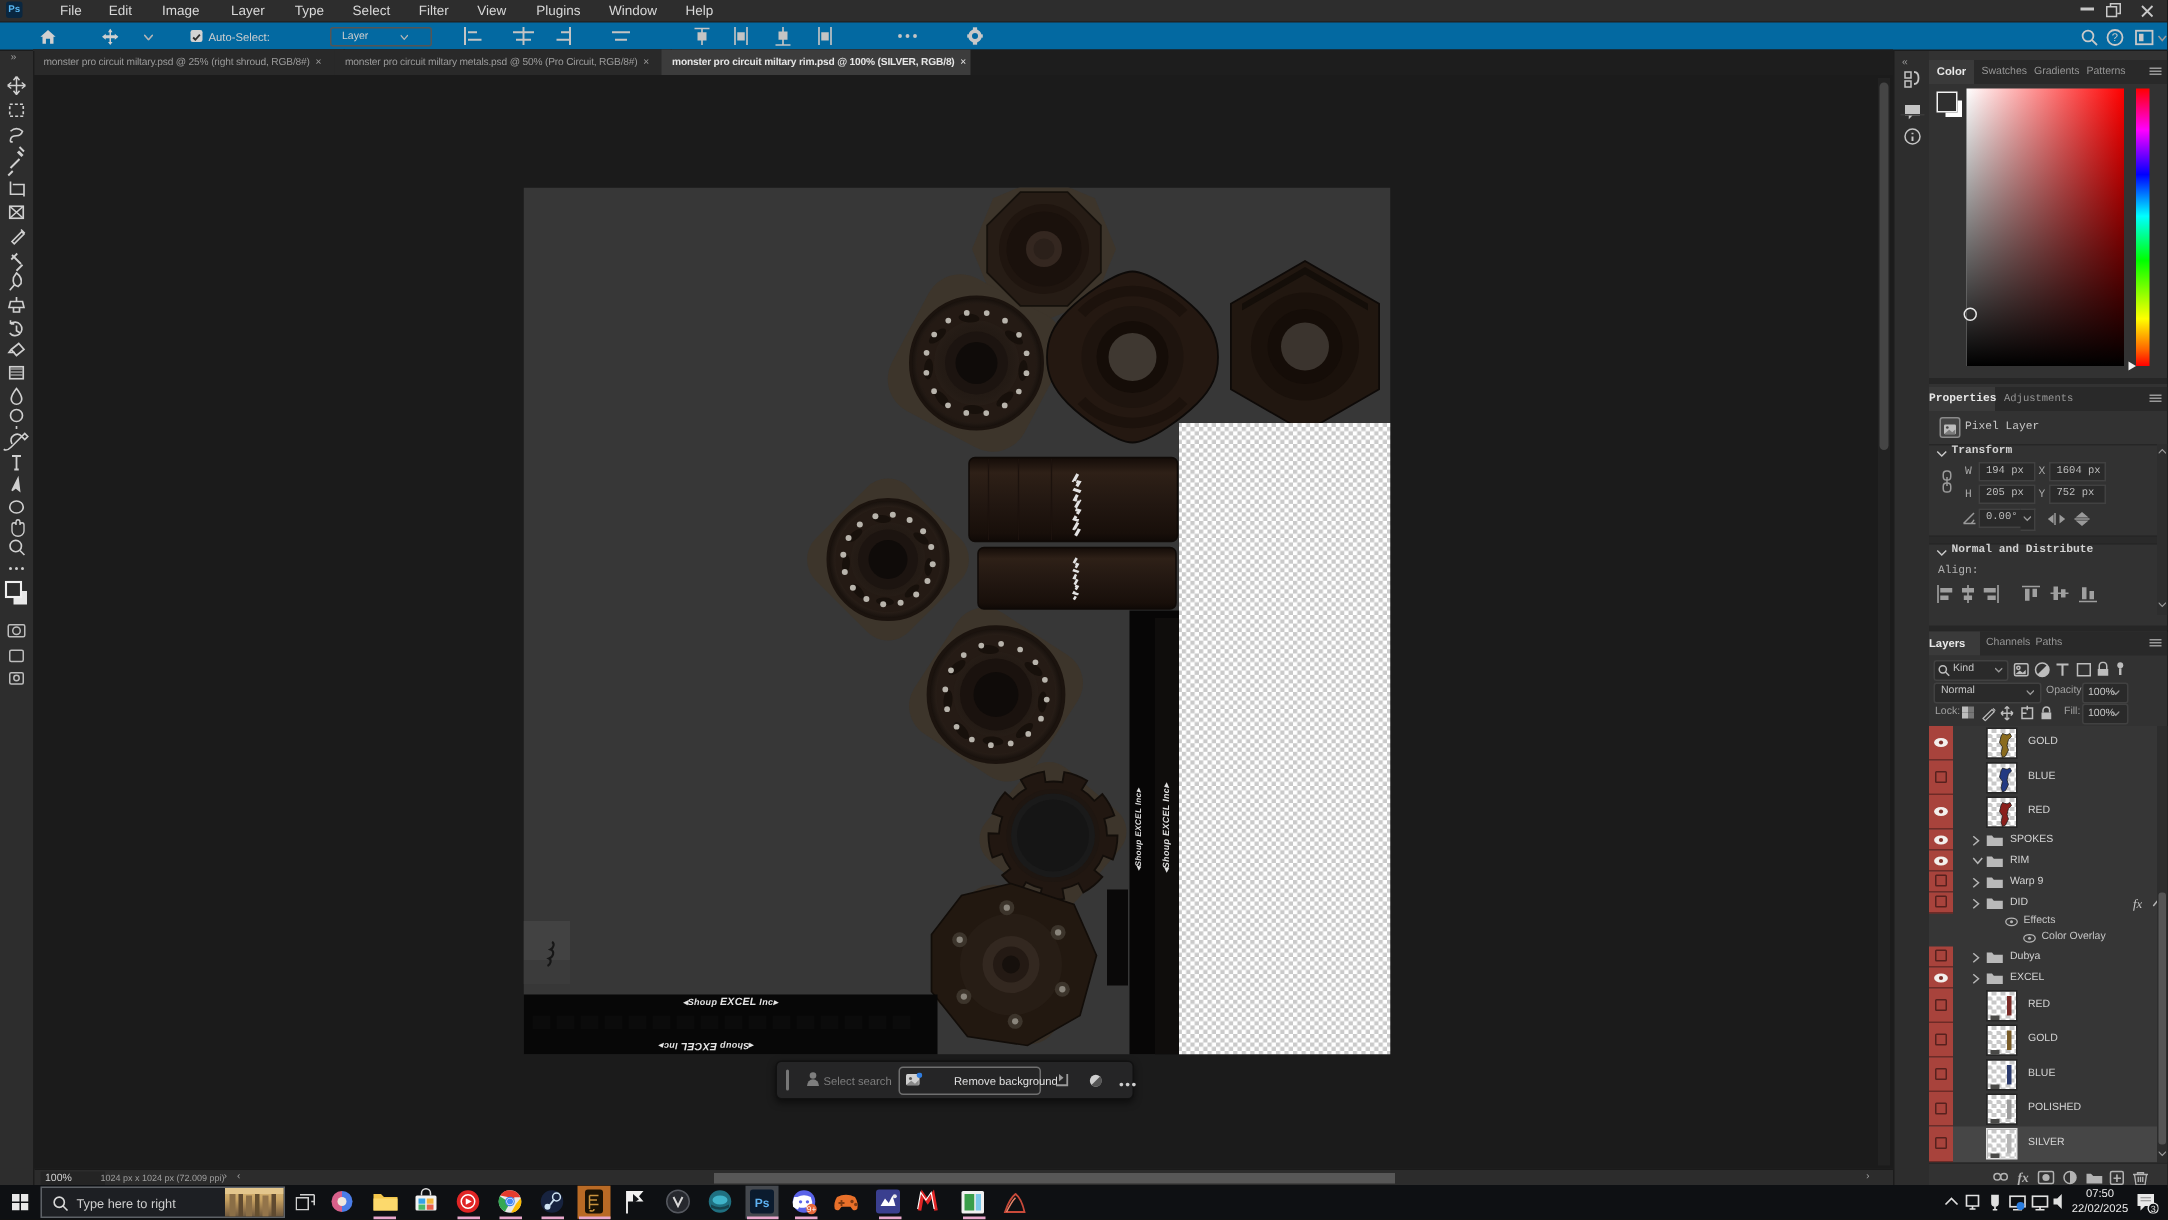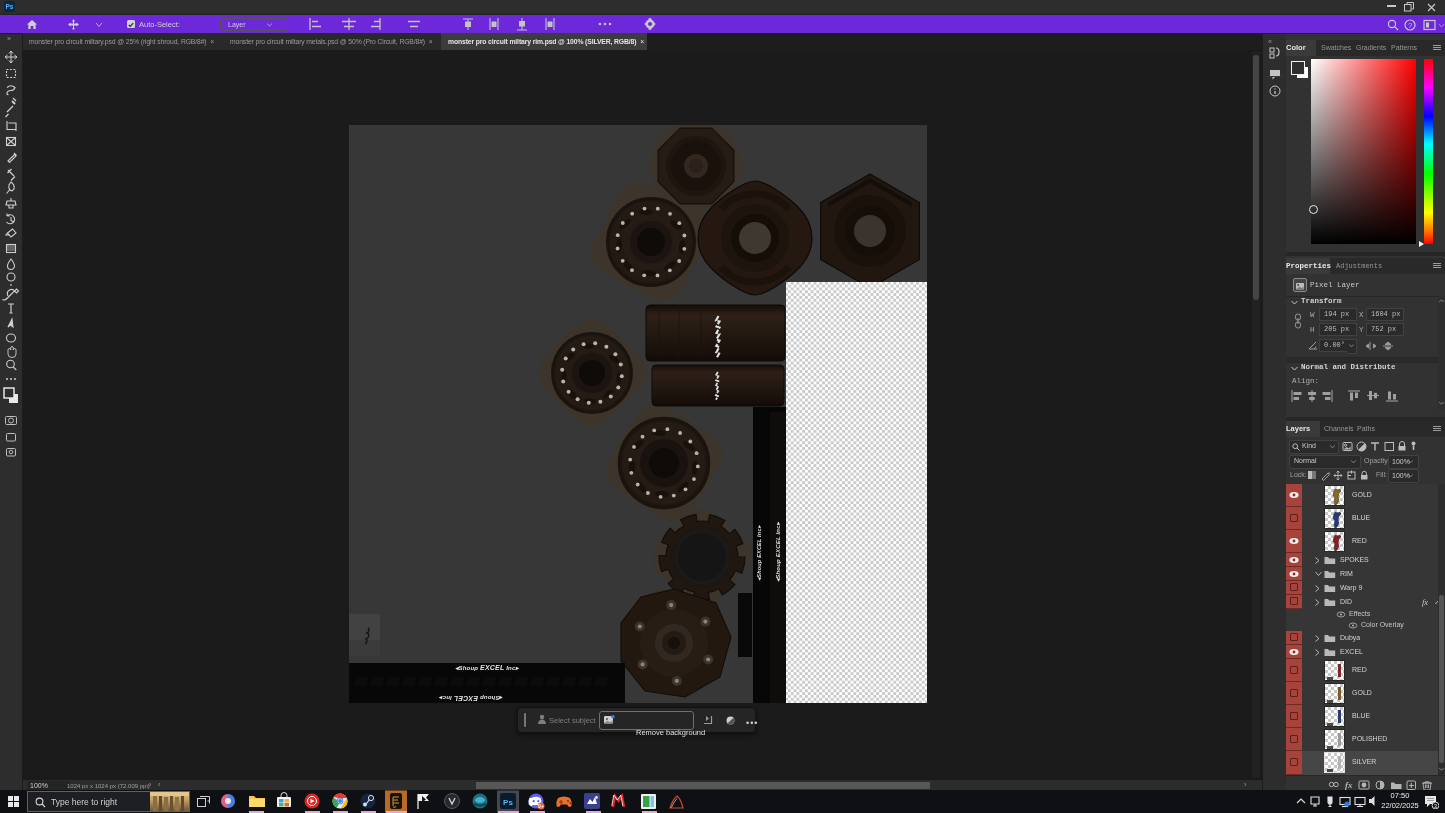--- a/index.html
+++ b/index.html
@@ -4,31 +4,44 @@
 html,body{margin:0;padding:0;background:#111;}
 #page{position:relative;width:1445px;height:813px;overflow:hidden;font-family:"Liberation Sans",sans-serif;-webkit-font-smoothing:antialiased;}
 .abs{position:absolute;}
 .tx{color:#c8c8c8;font-size:7.5px;white-space:nowrap;}
 </style></head>
 <body>
 <div id="page">
 
 <div class="abs" style="left:0;top:0;width:1445px;height:14px;background:#2d2d2d;border-bottom:1px solid #232323;">
   <div class="abs" style="left:4px;top:1px;width:11px;height:11px;background:#0a2740;border-radius:2px;color:#58b6f0;font-size:6.5px;font-weight:bold;text-align:center;line-height:11px;">Ps</div>
+  <div class="abs" style="left:40px;top:0;height:13px;display:flex;align-items:center;color:#d8d8d8;font-size:9px;">
+    <span>File</span>
+        <span style="margin-left:18px;">Edit</span>
+        <span style="margin-left:20px;">Image</span>
+        <span style="margin-left:21px;">Layer</span>
+        <span style="margin-left:20px;">Type</span>
+        <span style="margin-left:19px;">Select</span>
+        <span style="margin-left:19px;">Filter</span>
+        <span style="margin-left:19px;">View</span>
+        <span style="margin-left:20px;">Plugins</span>
+        <span style="margin-left:19px;">Window</span>
+        <span style="margin-left:19px;">Help</span>
+  </div>
   <div class="abs" style="left:1387px;top:5px;width:9px;height:1.5px;background:#c8c8c8;"></div>
   <svg class="abs" style="left:1404px;top:2px;" width="10" height="10" viewBox="0 0 10 10">
         <rect x="0.5" y="2.5" width="6.5" height="6.5" fill="none" stroke="#c8c8c8" stroke-width="1"></rect>
         <path d="M3 2.5 V0.5 H9.5 V7 H7.5" fill="none" stroke="#c8c8c8" stroke-width="1"></path>
       </svg>
   <svg class="abs" style="left:1427px;top:3px;" width="9" height="9" viewBox="0 0 9 9">
         <path d="M1 1 L8 8 M8 1 L1 8" stroke="#c8c8c8" stroke-width="1.2"></path>
       </svg>
 </div>
 
-<div class="abs" style="left:0;top:15px;width:1445px;height:18px;background:#6d28d9;border-bottom:1px solid #1c1c1c;" id="optionsbar">
+<div class="abs" style="left:0;top:15px;width:1445px;height:18px;background:#0369a1;border-bottom:1px solid #1c1c1c;" id="optionsbar">
   <svg class="abs" style="left:26px;top:4px" width="12" height="11" viewBox="0 0 13 12">
         <path d="M6.5 1 L12 6 H10.5 V11 H8 V7.5 H5 V11 H2.5 V6 H1 Z" fill="#d0d0d0"></path>
       </svg>
   <svg class="abs" style="left:68px;top:4px" width="11" height="11" viewBox="0 0 11 11">
         <path d="M5.5 0 L7 2.5 H6 V4.5 H8.5 V3.5 L11 5.5 L8.5 7.5 V6.5 H6 V9 H7 L5.5 11 L4 9 H5 V6.5 H2.5 V7.5 L0 5.5 L2.5 3.5 V4.5 H5 V2.5 H4 Z" fill="#cfcfcf"></path>
       </svg>
   <svg class="abs" style="left:96px;top:8px" width="6" height="4" viewBox="0 0 6 4">
         <path d="M0 0 L3 3.5 L6 0" fill="none" stroke="#b5b5b5" stroke-width="1"></path>
       </svg>
   <div class="abs" style="left:127px;top:5px;width:8px;height:8px;background:#d2d2d2;border-radius:1.5px;"></div>
@@ -393,29 +406,29 @@
 <div class="abs" style="left:1252px;top:52px;width:8px;height:725px;background:#222;">
   <div class="abs" style="left:1px;top:3px;width:6px;height:245px;background:#454545;border-radius:3px;"></div>
 </div>
 
 <div class="abs" style="left:517px;top:707px;width:237px;height:24px;background:#252526;border:1px solid #111;border-radius:4px;box-shadow:0 2px 5px rgba(0,0,0,.5);">
   <div class="abs" style="left:6px;top:5px;width:2px;height:14px;background:#777;border-radius:1px;"></div>
   <svg class="abs" style="left:19px;top:6px" width="10" height="11" viewBox="0 0 10 11">
         <circle cx="5" cy="3" r="2.2" fill="#7e7e7e"></circle>
         <path d="M1 10 a4 4.5 0 0 1 8 0 Z" fill="#7e7e7e"></path>
       </svg>
-  <div class="abs tx" style="left:31px;top:8px;color:#7e7e7e;font-size:7.5px;">Select subject</div>
+  <div class="abs tx" style="left:31px;top:8px;color:#7e7e7e;font-size:7.5px;">Select search</div>
   <div class="abs" style="left:81px;top:3px;width:93px;height:17px;border:1px solid #6f6f6f;border-radius:3px;"></div>
   <svg class="abs" style="left:86px;top:7px" width="11" height="9" viewBox="0 0 11 9">
         <rect x="0" y="1" width="9" height="7.5" rx="1" fill="#cfcfcf"></rect>
         <circle cx="3" cy="4" r="1" fill="#555"></circle>
         <path d="M0.5 8 L3.5 5.5 L6 7.5 L8.5 5 V8.5 H0.5 Z" fill="#8a8a8a"></path>
         <circle cx="9" cy="1.8" r="1.8" fill="#2f7de0"></circle>
       </svg>
-  <div class="abs tx" style="left:99px;top:20px;color:#e0e0e0;font-size:7.5px;padding-left:19px;">Remove background</div>
+  <div class="abs tx" style="left:99px;top:8px;color:#e0e0e0;font-size:7.5px;padding-left:19px;">Remove background</div>
   <svg class="abs" style="left:185px;top:7px" width="11" height="11" viewBox="0 0 11 11">
         <path d="M1 8.5 H8.5 V1" fill="none" stroke="#9a9a9a" stroke-width="1.2"></path>
         <path d="M3 1 l3 2.5 -3 2.5 Z" fill="#9a9a9a"></path>
       </svg>
   <svg class="abs" style="left:208px;top:8px" width="9" height="9" viewBox="0 0 11 11">
         <circle cx="5.5" cy="5.5" r="4.8" fill="#cfcfcf"></circle>
         <path d="M2 9 L9 2 A4.8 4.8 0 0 1 2 9" fill="#555"></path>
       </svg>
   <g></g>
   <div class="abs" style="left:228px;top:10px;color:#cfcfcf;font-size:9px;letter-spacing:1px;">•••</div>
@@ -442,21 +455,21 @@
           <path d="M7 42.5 v1 M7 45 v3" stroke-width="1.3"></path>
     </g>
   </svg>
   <div class="abs" style="left:4px;top:42px;width:16px;height:1px;background:#3a3a3a;"></div>
 </div>
 
 <div class="abs" style="left:1286px;top:34px;width:159px;height:756px;background:#323232;" id="panels">
   <div class="abs" style="left:148px;top:4px;color:#9a9a9a;font-size:7px;">»</div>
 
   <div class="abs" style="left:0;top:6px;width:159px;height:16px;background:#292929;">
-    <div class="abs" style="left:0;top:0;width:30px;height:16px;background:#3a3a3a;color:#e8e8e8;font-size:7.5px;font-weight:bold;line-height:16px;text-align:left;">Color</div>
+    <div class="abs" style="left:0;top:0;width:30px;height:16px;background:#3a3a3a;color:#e8e8e8;font-size:7.5px;font-weight:bold;line-height:16px;text-align:center;">Color</div>
     <div class="abs" style="left:35px;top:0;color:#969696;font-size:7px;line-height:16px;">Swatches</div>
     <div class="abs" style="left:70px;top:0;color:#969696;font-size:7px;line-height:16px;">Gradients</div>
     <div class="abs" style="left:105px;top:0;color:#969696;font-size:7px;line-height:16px;">Patterns</div>
     <div class="abs" style="left:147px;top:7px;width:8px;height:1px;background:#9a9a9a;box-shadow:0 2px 0 #9a9a9a,0 -2px 0 #9a9a9a;"></div>
   </div>
 
   <div class="abs" style="left:11px;top:33px;width:11px;height:11px;background:#ffffff;"></div>
   <div class="abs" style="left:5px;top:27px;width:12px;height:12px;background:#2f2f2f;border:1.5px solid #f2f2f2;"></div>
 
   <div class="abs" style="left:25px;top:25px;width:105px;height:185px;background:linear-gradient(to top, #000 0%, rgba(0,0,0,0) 100%), linear-gradient(to right, #fff 0%, #ff0000 100%);"></div>

